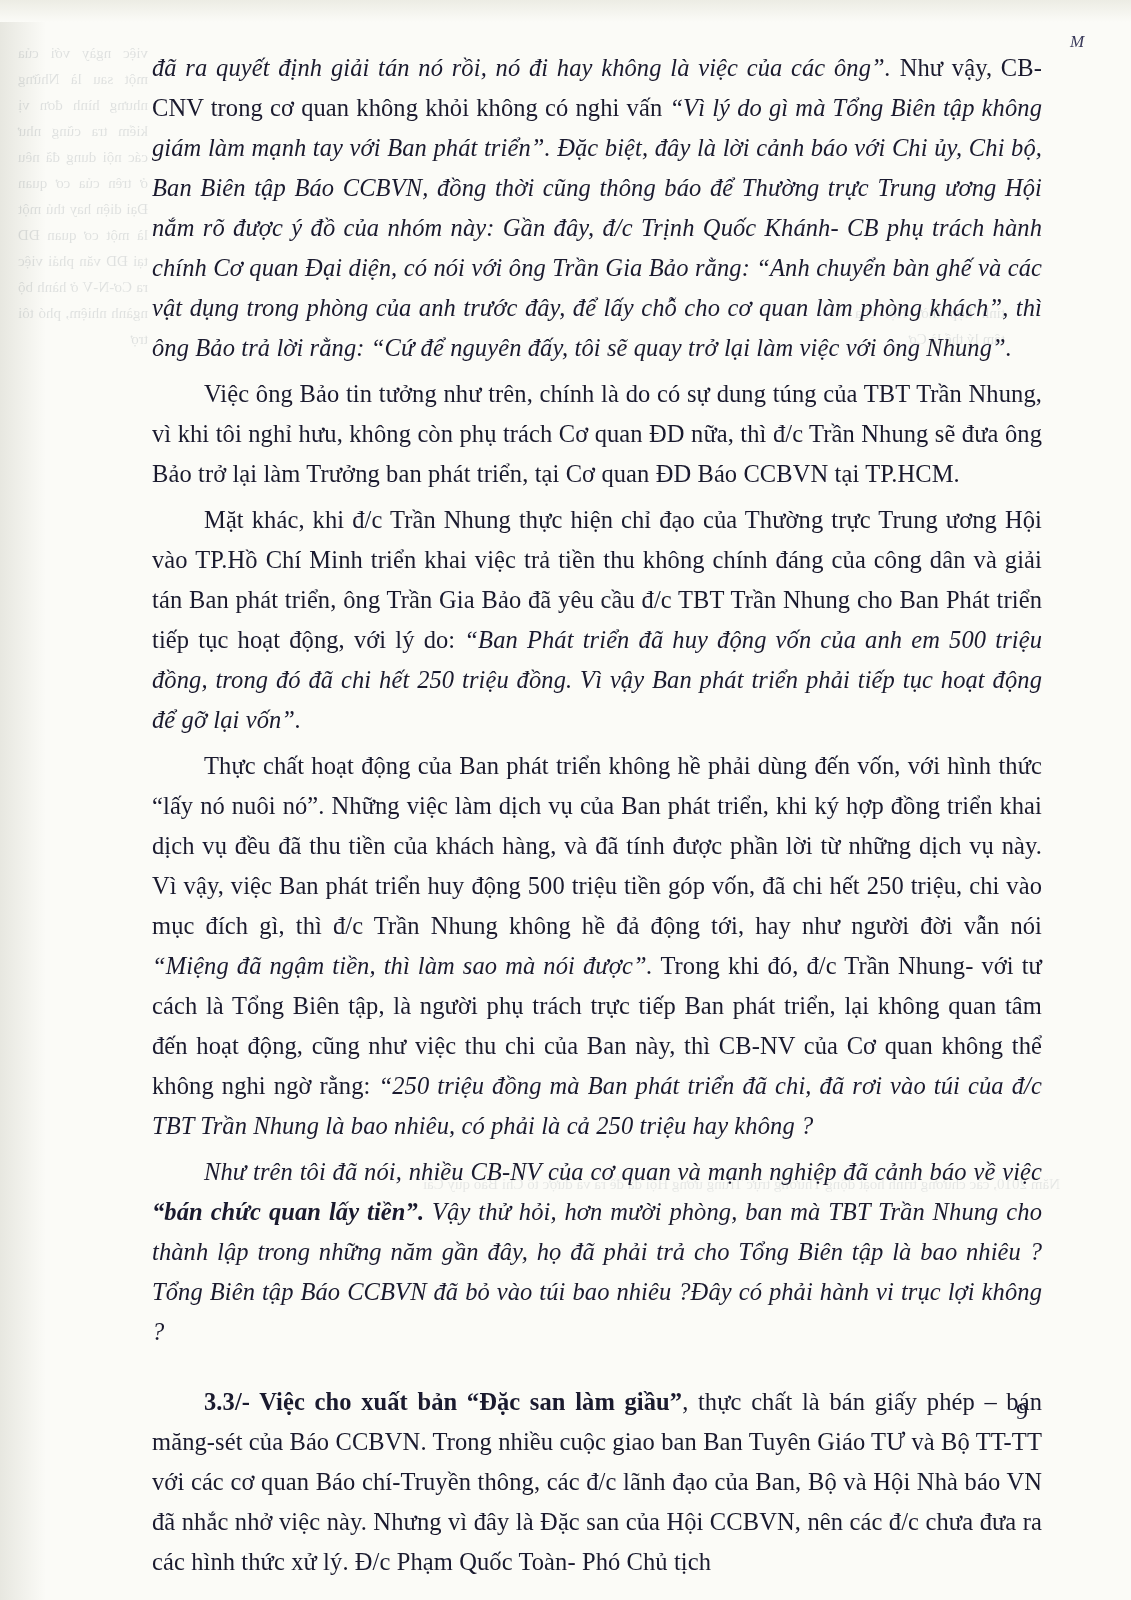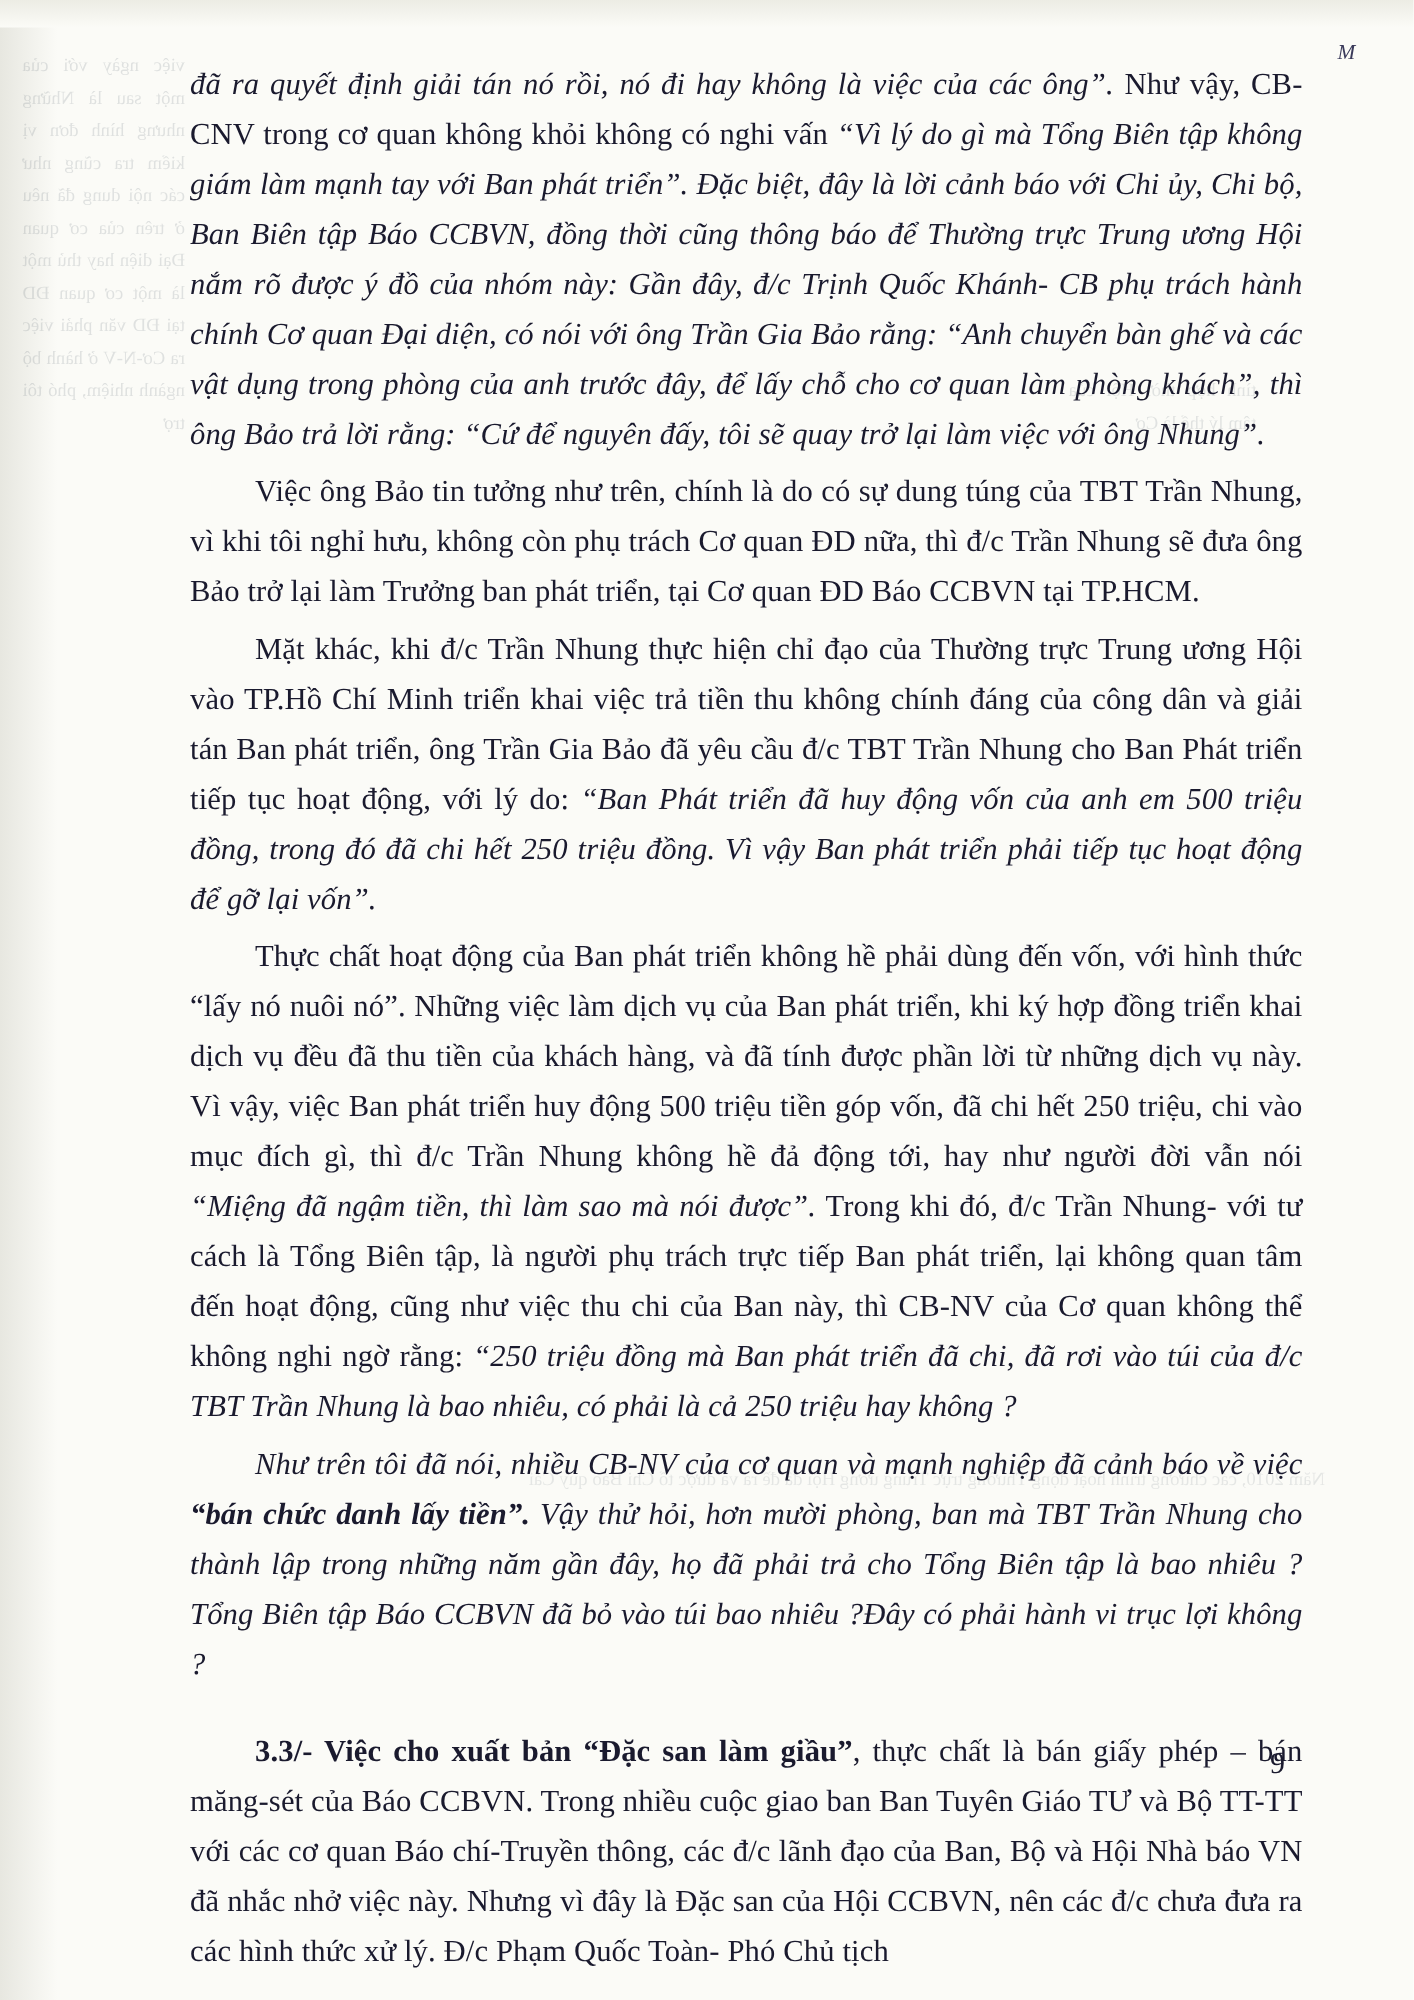--- a/index.html
+++ b/index.html
@@ -161,21 +161,21 @@
 
     <div class="gap-sm"></div>
 
     <p class="para indent">
       <span>Thực chất hoạt động của Ban phát triển không hề phải dùng đến vốn, với hình thức “lấy nó nuôi nó”. Những việc làm dịch vụ của Ban phát triển, khi ký hợp đồng triển khai dịch vụ đều đã thu tiền của khách hàng, và đã tính được phần lời từ những dịch vụ này. Vì vậy, việc Ban phát triển huy động 500 triệu tiền góp vốn, đã chi hết 250 triệu, chi vào mục đích gì, thì đ/c Trần Nhung không hề đả động tới, hay như người đời vẫn nói </span><span class="bold-i">“Miệng đã ngậm tiền, thì làm sao mà nói được”.</span><span> Trong khi đó, đ/c Trần Nhung- với tư cách là Tổng Biên tập, là người phụ trách trực tiếp Ban phát triển, lại không quan tâm đến hoạt động, cũng như việc thu chi của Ban này, thì CB-NV của Cơ quan không thể không nghi ngờ rằng: </span><span class="quote-i">“250 triệu đồng mà Ban phát triển đã chi, đã rơi vào túi của đ/c TBT Trần Nhung là bao nhiêu, có phải là cả 250 triệu hay không ?</span>
     </p>
 
     <div class="gap-sm"></div>
 
     <p class="para indent italic">
-      <span>Như trên tôi đã nói, nhiều CB-NV của cơ quan và mạnh nghiệp đã cảnh báo về việc </span><span class="bold">“bán chức danh lấy tiền”.</span><span> Vậy thử hỏi, hơn mười phòng, ban mà TBT Trần Nhung cho thành lập trong những năm gần đây, họ đã phải trả cho Tổng Biên tập là bao nhiêu ? Tổng Biên tập Báo CCBVN đã bỏ vào túi bao nhiêu ?Đây có phải hành vi trục lợi không ?</span>
+      <span>Như trên tôi đã nói, nhiều CB-NV của cơ quan và mạnh nghiệp đã cảnh báo về việc </span><span class="bold">“bán chức quan lấy tiền”.</span><span> Vậy thử hỏi, hơn mười phòng, ban mà TBT Trần Nhung cho thành lập trong những năm gần đây, họ đã phải trả cho Tổng Biên tập là bao nhiêu ? Tổng Biên tập Báo CCBVN đã bỏ vào túi bao nhiêu ?Đây có phải hành vi trục lợi không ?</span>
     </p>
 
     <div class="gap-md"></div>
 
     <p class="para sec-head">
       <span class="bold">3.3/- Việc cho xuất bản “Đặc san làm giầu”</span><span>, thực chất là bán giấy phép – bán măng-sét của Báo CCBVN. Trong nhiều cuộc giao ban Ban Tuyên Giáo TƯ và Bộ TT-TT với các cơ quan Báo chí-Truyền thông, các đ/c lãnh đạo của Ban, Bộ và Hội Nhà báo VN đã nhắc nhở việc này. Nhưng vì đây là Đặc san của Hội CCBVN, nên các đ/c chưa đưa ra các hình thức xử lý. Đ/c Phạm Quốc Toàn- Phó Chủ tịch</span>
     </p>
 
   </div>
 

